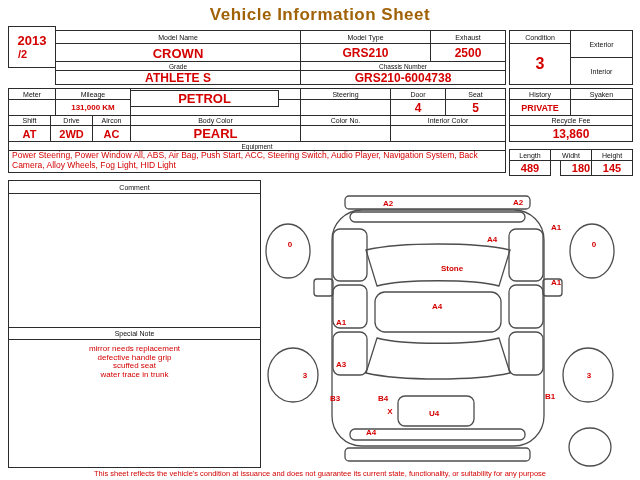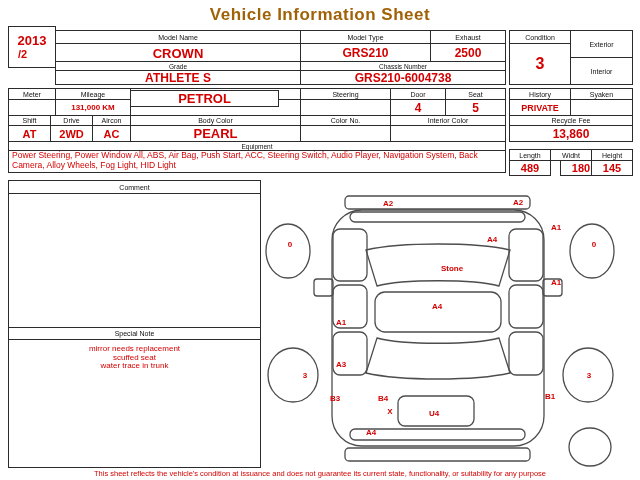--- a/index.html
+++ b/index.html
@@ -97,20 +97,21 @@
   <div class="c val" style="left:591px;top:160px;width:42px;height:16px;font-size:11px">145</div>
 
   <div class="box" style="left:8px;top:180px;width:253px;height:148px">
     <div class="boxhdr">Comment</div>
   </div>
 
   <div class="box" style="left:8px;top:327px;width:253px;height:141px">
     <div class="boxhdr" style="height:11px">Special Note</div>
     <div class="notes">
       <div>mirror needs replacement</div>
+      <div>defective handle grip</div>
       <div>scuffed seat</div>
       <div>water trace in trunk</div>
     </div>
   </div>
 
   <svg style="position:absolute;left:263px;top:193px" width="372" height="278" viewBox="0 0 372 278">
 
     <ellipse class="ln" cx="25" cy="58" rx="22" ry="27"></ellipse>
     <ellipse class="ln" cx="329" cy="58" rx="22" ry="27"></ellipse>
     <ellipse class="ln" cx="30" cy="182" rx="25" ry="27"></ellipse>

